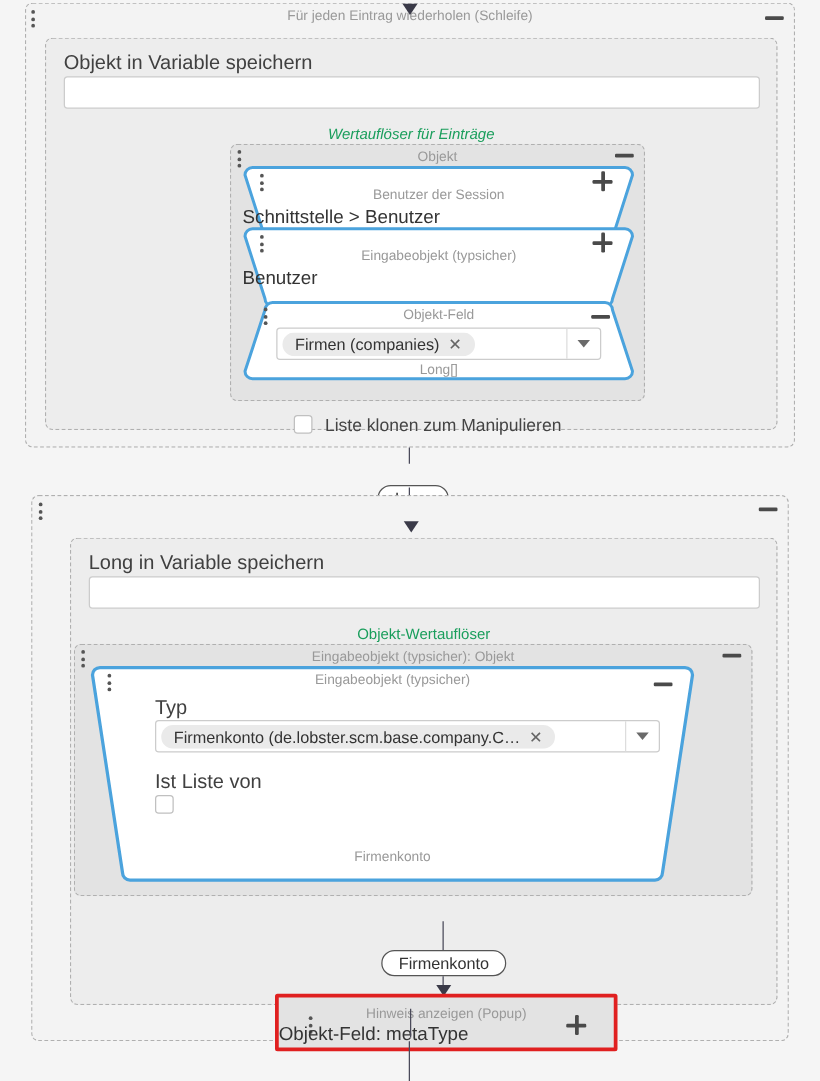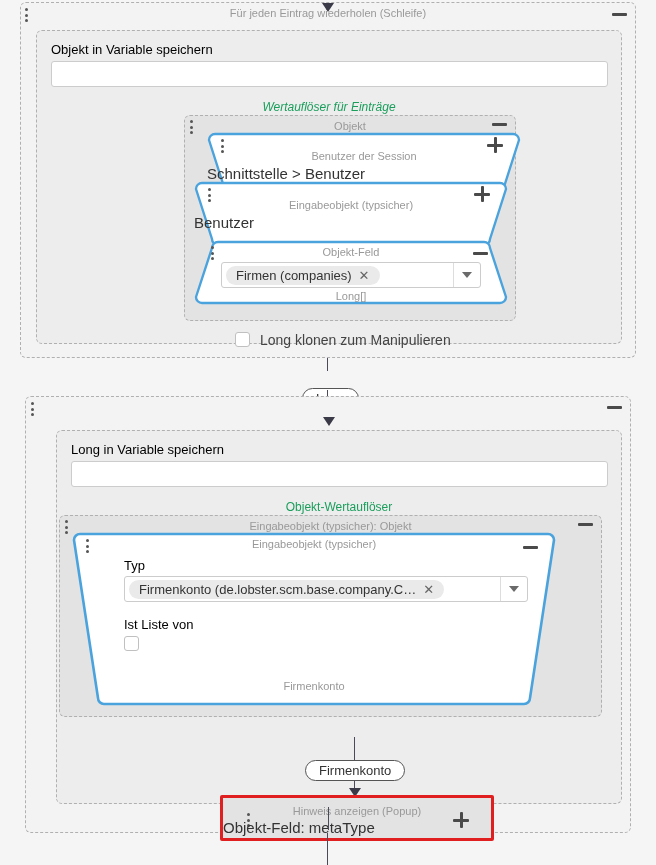--- a/index.html
+++ b/index.html
@@ -44,21 +44,21 @@
     position:absolute; width:16px; height:16px;
   }
   .plus:before, .plus:after {
     content:""; position:absolute; background:#4a4a4a; border-radius:1px;
   }
   .plus:before { left:0; top:6.5px; width:16px; height:3px; }
   .plus:after  { top:0; left:6.5px; height:16px; width:3px; }
 
   
   .green-lbl {
-    position:absolute; color:#000000; font-size:13px; white-space:nowrap;
+    position:absolute; color:#404040; font-size:16px; white-space:nowrap;
   }
   .green-center {
     position:absolute; left:0; right:0; text-align:center;
     color:#1a9e5c; font-size:12px; font-weight:500;
   }
 
   
   .txt-input {
     position:absolute; background:#fff;
     border:1px solid #ccc; border-radius:3px;
@@ -153,21 +153,21 @@
 
       <div class="dashed lvl3" style="left:147px; top:84px; width:332px; height:206px;">
         <div class="handle" style="left:5px; top:4px;">
             <i></i>
             <i></i>
             <i></i>
           </div>
         <div class="hdr-title">Objekt</div>
         <div class="minus" style="right:8px; top:7px;"></div>
 
-        <div class="trap" style="left:22px; top:16px; width:314px; height:66px;">
+        <div class="trap" style="left:9px; top:16px; width:314px; height:66px;">
           <svg width="314" height="66" viewBox="0 0 314 66">
             <path d="M8 2 H306 a6 6 0 0 1 6 6 L296 58 a6 6 0 0 1 -6 6 H24 a6 6 0 0 1 -6 -6 L2 8 a6 6 0 0 1 6 -6 Z" fill="#ffffff" stroke="#4ba3dd" stroke-width="2.4" stroke-linejoin="round"></path>
           </svg>
           <div class="content">
             <div class="handle" style="left:14px; top:7px;">
                 <i></i>
                 <i></i>
                 <i></i>
               </div>
             <div class="plus" style="right:18px; top:5px;"></div>
@@ -217,21 +217,21 @@
                   <i></i>
                 </div>
             </div>
 
             <div class="tr-foot" style="top:50px;">Long[]</div>
           </div>
         </div>
       </div>
 
       <div class="cbx" style="left:198px; top:301px;"></div>
-      <div class="cbx-label" style="left:223px; top:301px;">Long klonen zum Manipulieren</div>
+      <div class="cbx-label" style="left:223px; top:301px;">Liste klonen zum Manipulieren</div>
     </div>
   </div>
 
   <div class="vline" style="left:327px; top:358px; height:13px;"></div>
   <div class="pill" style="left:302px; top:369px;margin-top:19px;">Long</div>
   <div class="vline" style="left:327px; top:390px; height:26px;"></div>
   <div class="arrowhead" style="left:322px; top:3px;"></div>
 
   <div class="dashed" style="left:25px; top:396px; width:606px; height:437px;">
     <div class="handle" style="left:5px; top:5px;">

